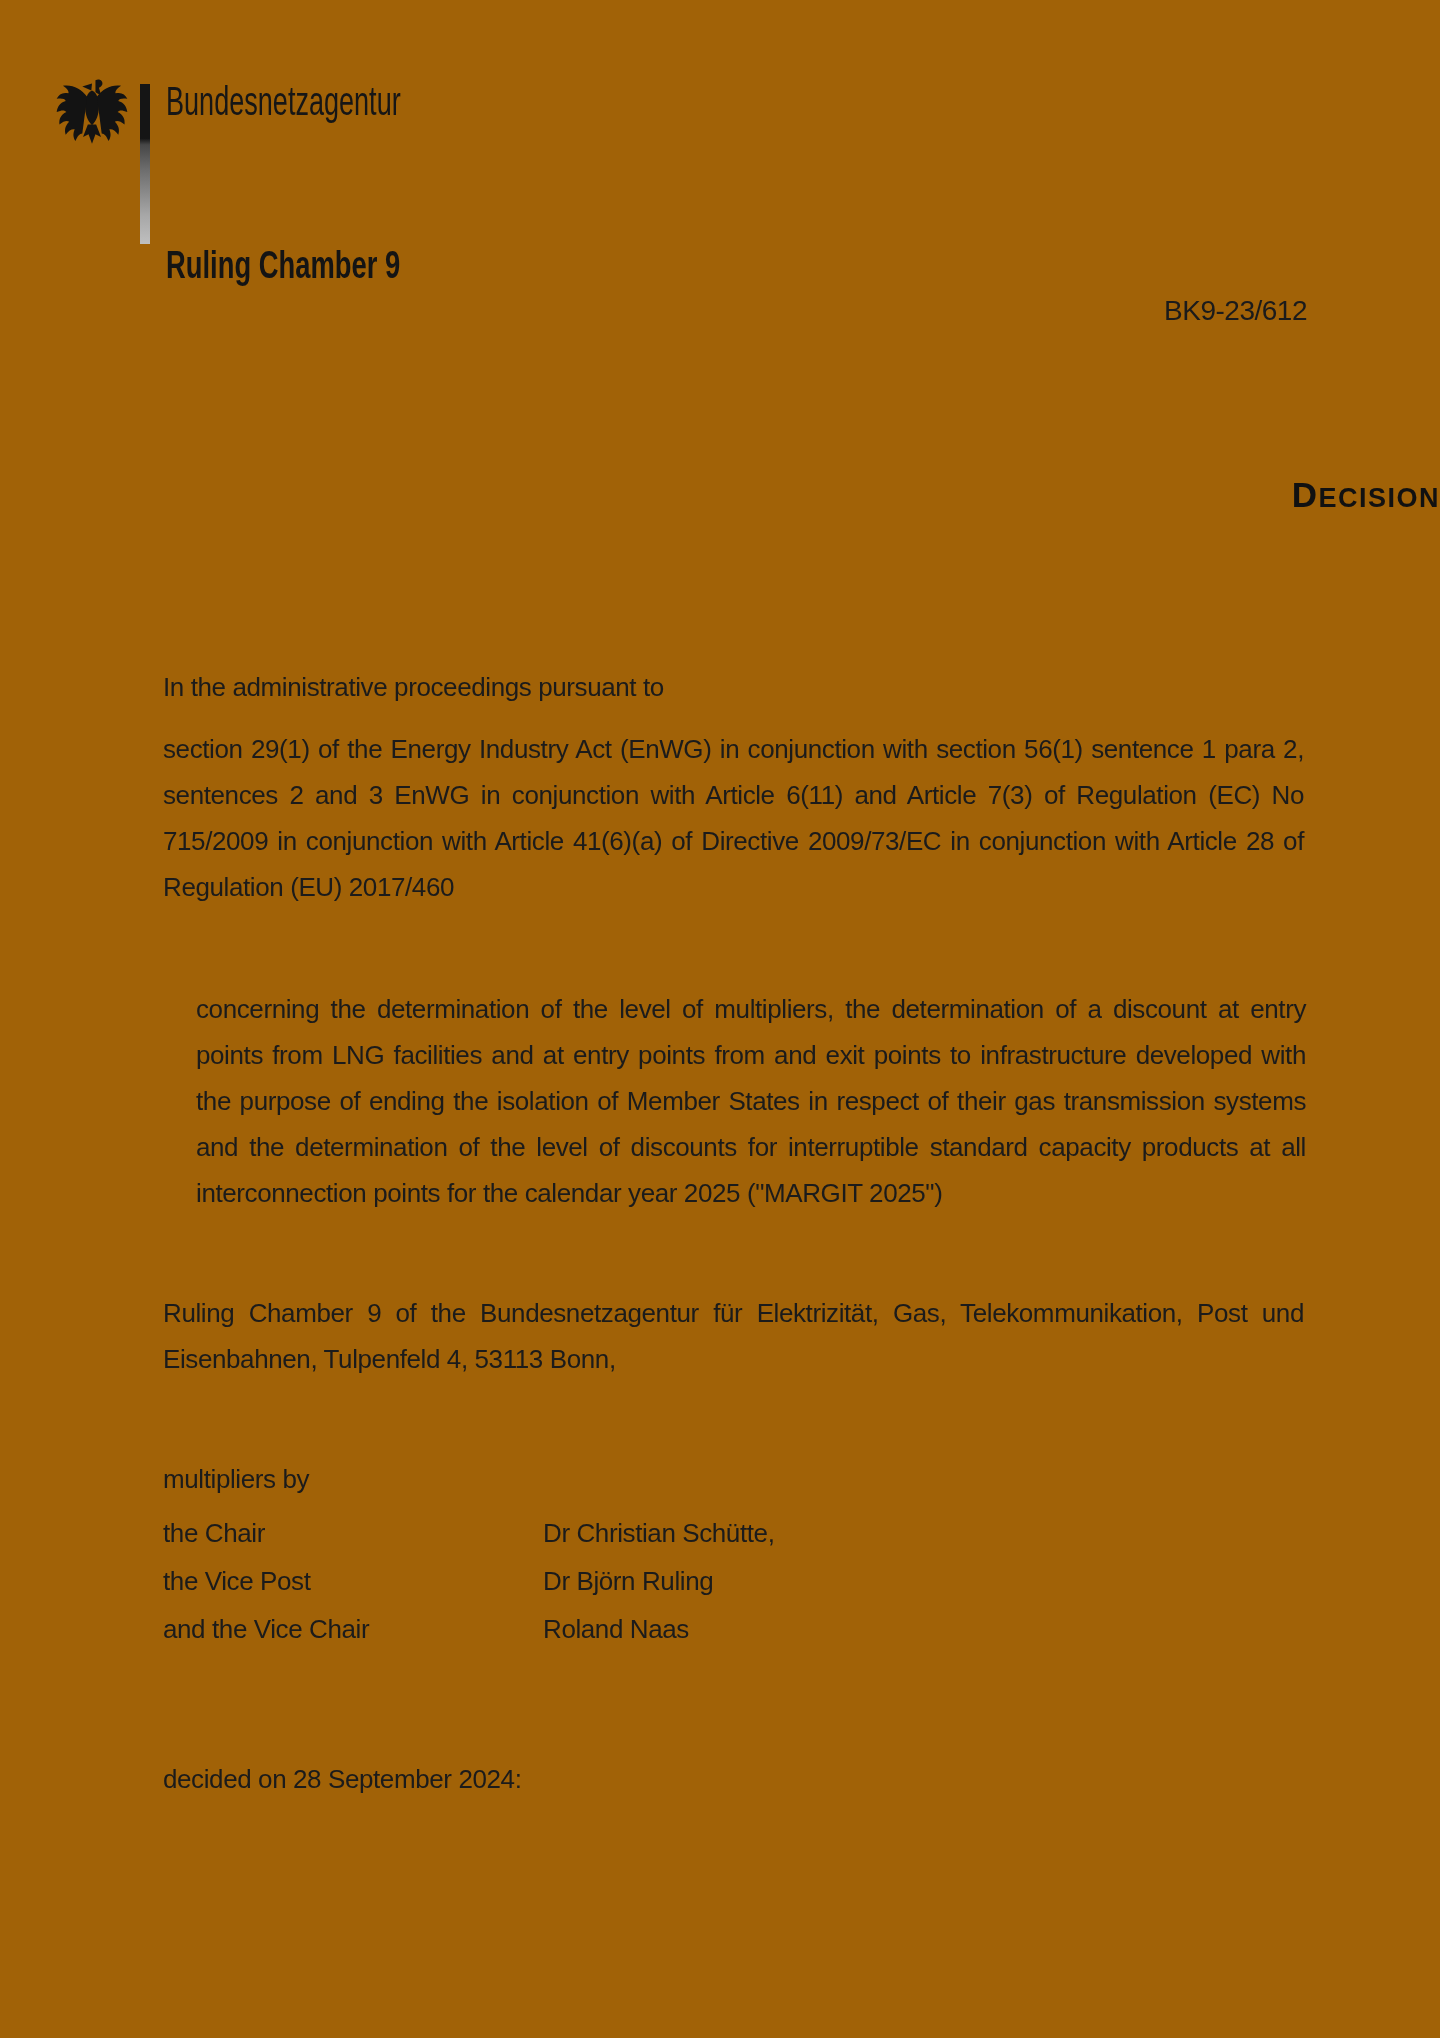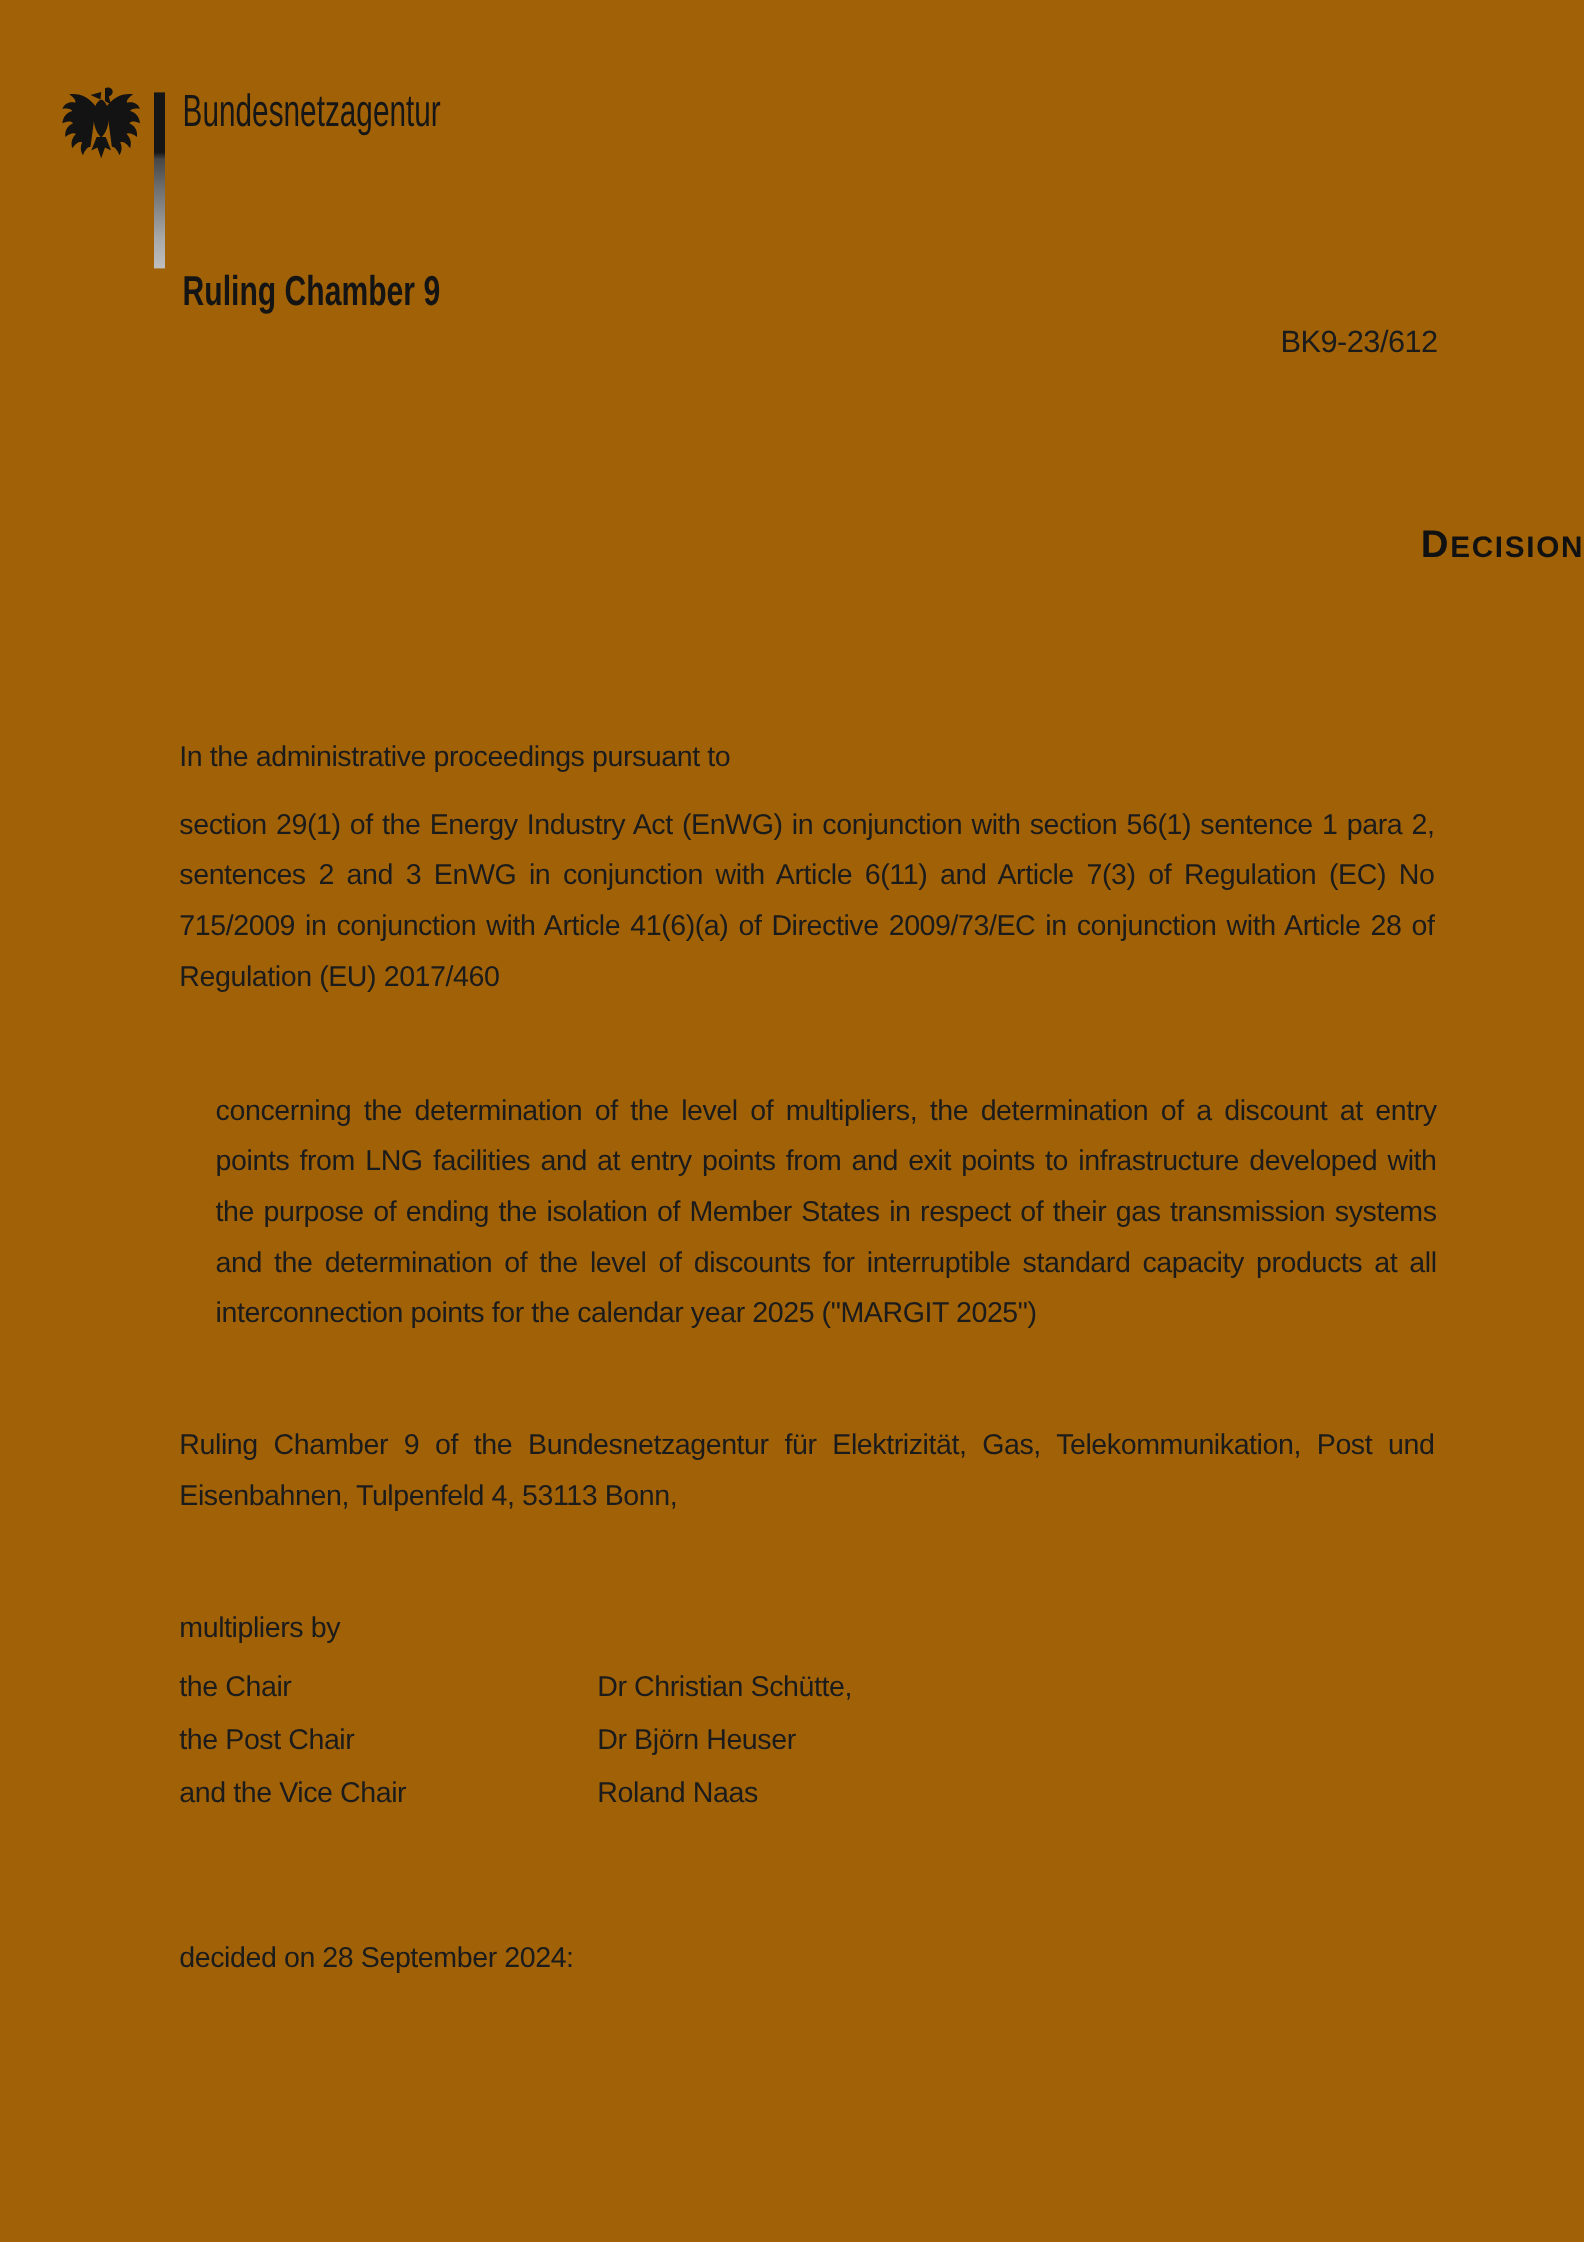--- a/index.html
+++ b/index.html
@@ -154,22 +154,22 @@
   <div id="authority" class="para justify">Ruling Chamber 9 of the Bundesnetzagentur für Elektrizität, Gas, Telekommunikation, Post und Eisenbahnen, Tulpenfeld 4, 53113 Bonn,</div>
 
   <div id="represented" class="para">multipliers by</div>
 
   <div class="members">
     <div class="member-row">
       <span class="member-role">the Chair</span>
       <span class="member-name">Dr Christian Schütte,</span>
     </div>
     <div class="member-row">
-      <span class="member-role">the Post Chair</span>
-      <span class="member-name">Dr Björn Heuser</span>
+      <span class="member-role">the Vice Post</span>
+      <span class="member-name">Dr Björn Ruling</span>
     </div>
     <div class="member-row">
       <span class="member-role">and the Vice Chair</span>
       <span class="member-name">Roland Naas</span>
     </div>
   </div>
 
   <div id="decided" class="para">decided on 28 September 2024:</div>
 
 </div>

